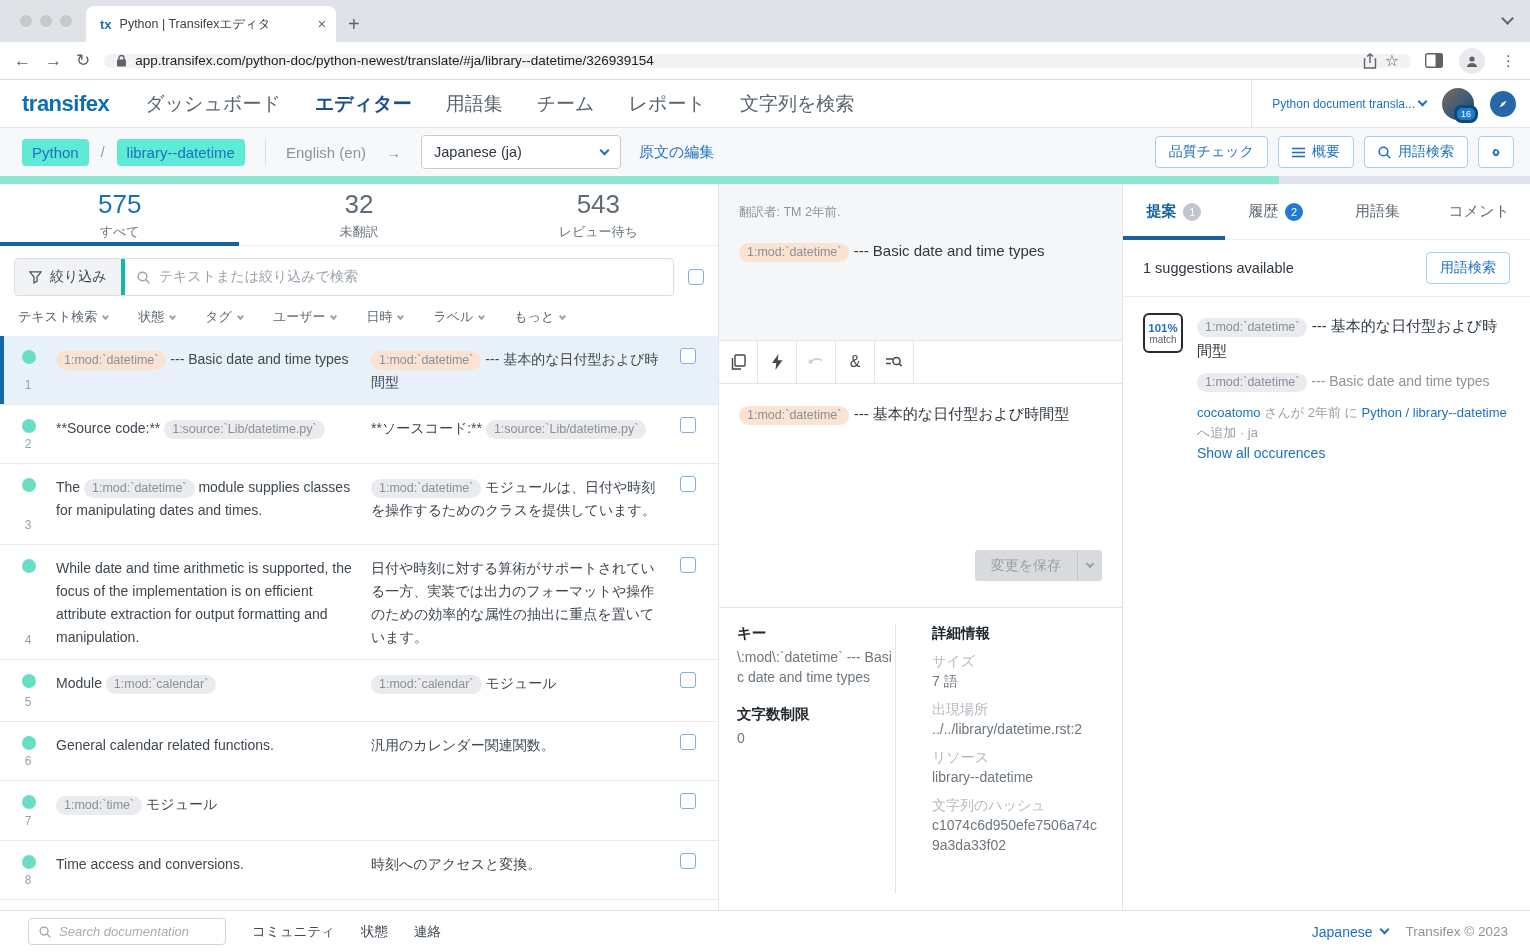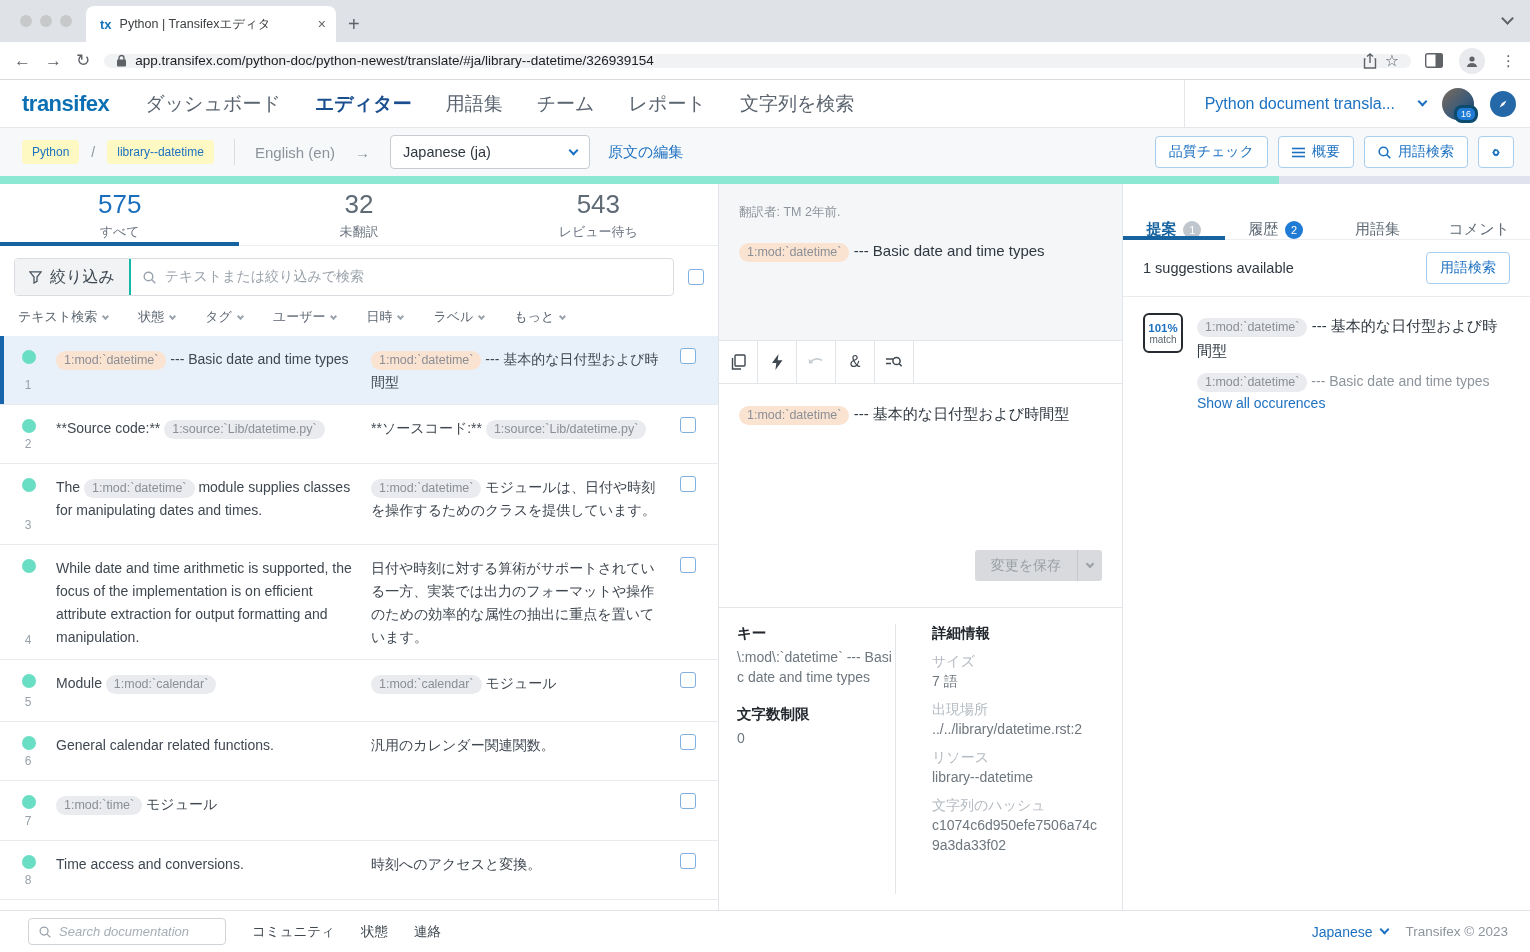--- a/index.html
+++ b/index.html
@@ -23,30 +23,30 @@
   .chromeicons { display:flex; align-items:center; gap:16px; padding-right:4px; }
   .profile { width:26px; height:26px; border-radius:50%; background:#e8eaed; display:flex; align-items:center; justify-content:center; }
 
   
   .appnav { height:48px; background:#fff; border-bottom:1px solid #e4e6e9; display:flex; align-items:center; padding:0 14px 0 22px; }
   .logo { font-size:22px; font-weight:bold; color:#0c6fb4; letter-spacing:-0.5px; margin-right:36px; }
   .navitems { display:flex; gap:34px; flex:1; }
   .navitem { font-size:19px; color:#5a646f; }
   .navitem.active { color:#1b4e8f; font-weight:bold; }
   .navright { display:flex; align-items:center; gap:16px; border-left:1px solid #e4e6e9; padding-left:20px; height:48px; }
-  .project { color:#1d71c1; font-size:16px; display:flex; align-items:center; gap:24px; }
+  .project { color:#1d71c1; font-size:12px; display:flex; align-items:center; gap:4px; }
   .chev { width:7px; height:7px; border-right:2px solid currentColor; border-bottom:2px solid currentColor; transform:rotate(45deg); display:inline-block; margin-top:-4px; }
   .avatarwrap { position:relative; }
   .avatar { width:32px; height:32px; border-radius:50%; background:linear-gradient(135deg,#7d6a5a 0%,#3a5a7a 60%,#1b3c5e 100%); }
   .avbadge { position:absolute; right:-4px; bottom:-3px; background:#1f7bd4; color:#fff; font-size:9px; border-radius:8px; padding:1px 4px; border:3px solid #0c4a6e; }
   .compass { width:26px; height:26px; border-radius:50%; background:#2468a8; display:flex; align-items:center; justify-content:center; }
 
   
   .subheader { height:48px; background:#f7f8fa; display:flex; align-items:center; padding:0 16px 0 22px; gap:12px; }
-  .crumb { background:#fef9c3; border-radius:4px; padding:5px 10px; font-size:12px; color:#1d71c1; }
+  .crumb { background:#5eead4; border-radius:4px; padding:5px 10px; font-size:15px; color:#1d71c1; }
   .slash { color:#8b939b; font-size:14px; }
   .subdiv { width:1px; height:26px; background:#d9dde2; margin:0 8px; }
   .srclang { color:#8b939b; font-size:15px; }
   .arrow { color:#8b939b; font-size:15px; margin:0 8px; }
   .langselect { width:200px; height:34px; background:#fff; border:1px solid #c6ccd2; border-radius:4px; display:flex; align-items:center; padding:0 12px; font-size:14.5px; color:#2f3740; justify-content:space-between; }
   .langselect .chev { color:#1d71c1; }
   .editsource { color:#1d71c1; font-size:15px; margin-left:6px; }
   .subright { margin-left:auto; display:flex; gap:10px; align-items:center; }
   .obtn { background:#fff; border:1px solid #a9cdec; color:#1d71c1; border-radius:4px; height:32px; padding:0 13px; font-size:14px; display:flex; align-items:center; gap:7px; }
 
@@ -64,21 +64,21 @@
   .ltabs { display:flex; height:62px; border-bottom:1px solid #eceef1; position:relative; }
   .ltab { flex:1; display:flex; flex-direction:column; align-items:center; justify-content:center; gap:3px; position:relative; }
   .ltab .cnt { font-size:26px; color:#5f6a75; }
   .ltab .lbl { font-size:13px; color:#6b7480; }
   .ltab.active .cnt { color:#1a6fbd; }
   .ltab.active::after { content:""; position:absolute; left:0; right:0; bottom:-1px; height:4px; background:#17639f; }
 
   
   .filterbar { display:flex; align-items:center; margin:12px 14px 0 14px; gap:14px; }
   .filterbox { flex:1; height:38px; border:1px solid #d9dde2; border-radius:4px; display:flex; align-items:stretch; background:#fff; overflow:hidden; }
-  .filterbtn { background:#f1f3f5; border-right:2px solid #14b8a6; display:flex; align-items:center; gap:8px; padding:0 14px; font-size:16px; color:#3c4650; }
+  .filterbtn { background:#f1f3f5; border-right:4px solid #14b8a6; display:flex; align-items:center; gap:8px; padding:0 14px; font-size:14px; color:#3c4650; }
   .filterinput { flex:1; display:flex; align-items:center; gap:9px; padding:0 12px; color:#9aa2ab; font-size:14px; }
   .checkbox { width:16px; height:16px; border:1.5px solid #7fb0e0; border-radius:3px; background:#fff; flex:none; }
   .filterchips { display:flex; gap:30px; padding:12px 0 10px 18px; }
   .fchip { font-size:13px; color:#5b6570; display:flex; align-items:center; gap:6px; }
   .fchip .chev { width:5px; height:5px; color:#9aa3ab; margin-top:-2px; }
 
   
   .rows { flex:1; overflow:hidden; }
   .row { display:flex; border-bottom:1px solid #e9ebee; position:relative; padding:12px 0 10px 0; }
   .row.selected { background:#e8f1fa; }
@@ -108,21 +108,21 @@
   .details { border-top:1px solid #e3e6e9; display:flex; padding:16px 18px; flex:1; }
   .dcol-l { width:158px; flex:none; }
   .dcol-r { flex:1; border-left:1px solid #e3e6e9; padding-left:36px; }
   .dhead { font-size:14.5px; font-weight:bold; color:#23282e; margin-bottom:4px; }
   .dval { font-size:14px; color:#6e767e; line-height:20px; word-break:break-all; }
   .dlabel { font-size:14px; color:#b3bac1; margin-top:10px; }
   .dcol-l .block + .block { margin-top:18px; }
 
   
   .rtabs { display:flex; height:56px; border-bottom:1px solid #eceef1; align-items:center; padding:0; }
-  .rtab { flex:1; display:flex; align-items:flex-end; justify-content:center; gap:7px; font-size:15px; color:#5f6a75; height:100%; position:relative; }
+  .rtab { flex:1; display:flex; align-items:center; justify-content:center; gap:7px; font-size:15px; color:#5f6a75; height:100%; position:relative; }
   .rtab.active { color:#17639f; font-weight:bold; }
   .rtab.active::after { content:""; position:absolute; left:0; right:0; bottom:-1px; height:4px; background:#17639f; }
   .badge { min-width:18px; height:18px; border-radius:9px; color:#fff; font-size:11px; font-weight:normal; display:flex; align-items:center; justify-content:center; padding:0 4px; }
   .badge.graybadge { background:#c0c6cd; }
   .badge.bluebadge { background:#1f7bd4; }
   .sugheader { display:flex; align-items:center; justify-content:space-between; padding:12px 20px; border-bottom:1px solid #e9ebee; }
   .sugcount { font-size:14.5px; color:#2f3740; }
   .sugcard { display:flex; padding:16px 20px; gap:14px; }
   .matchbox { width:40px; height:40px; border:2px solid #262b31; border-radius:6px; display:flex; flex-direction:column; align-items:center; justify-content:center; flex:none; }
   .matchpct { font-size:11.5px; font-weight:bold; color:#1d71c1; line-height:12px; }
@@ -513,20 +513,21 @@
           <span class="matchpct">101%</span>
           <span class="matchlbl">match</span>
         </div>
         <div class="sugbody">
           <div class="sugtarget">
             <span class="chip gray">1:mod:`datetime`</span><span> --- 基本的な日付型および時間型</span>
           </div>
           <div class="sugsource">
             <span class="chip gray">1:mod:`datetime`</span><span> --- Basic date and time types</span>
           </div>
+          <div class="sugattr" id="sug-attr"><span class="alink">cocoatomo</span><span> さんが 2年前 に </span><span class="alink">Python / library--datetime</span><span> へ追加</span><span> · ja</span></div>
           <div class="showall">Show all occurences</div>
         </div>
       </div>
     </div>
   </div>
 
   <div class="footer">
     <div class="fsearch">
       <svg width="12" height="12" viewBox="0 0 13 13">
           <circle cx="5.5" cy="5.5" r="4.3" fill="none" stroke="#9aa2ab" stroke-width="1.4"></circle>

